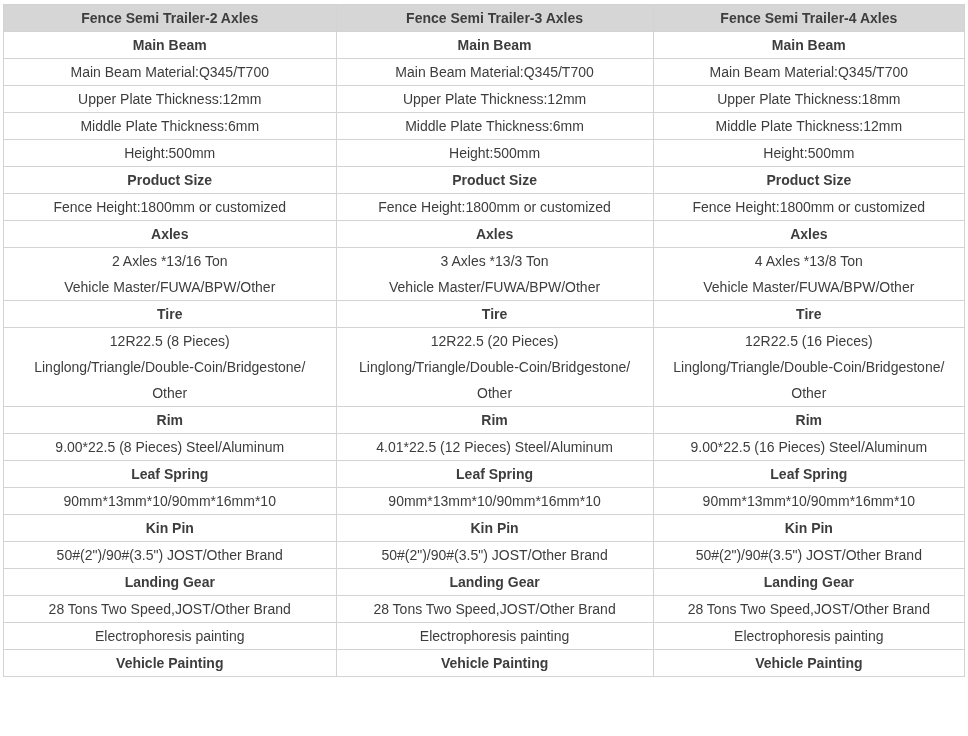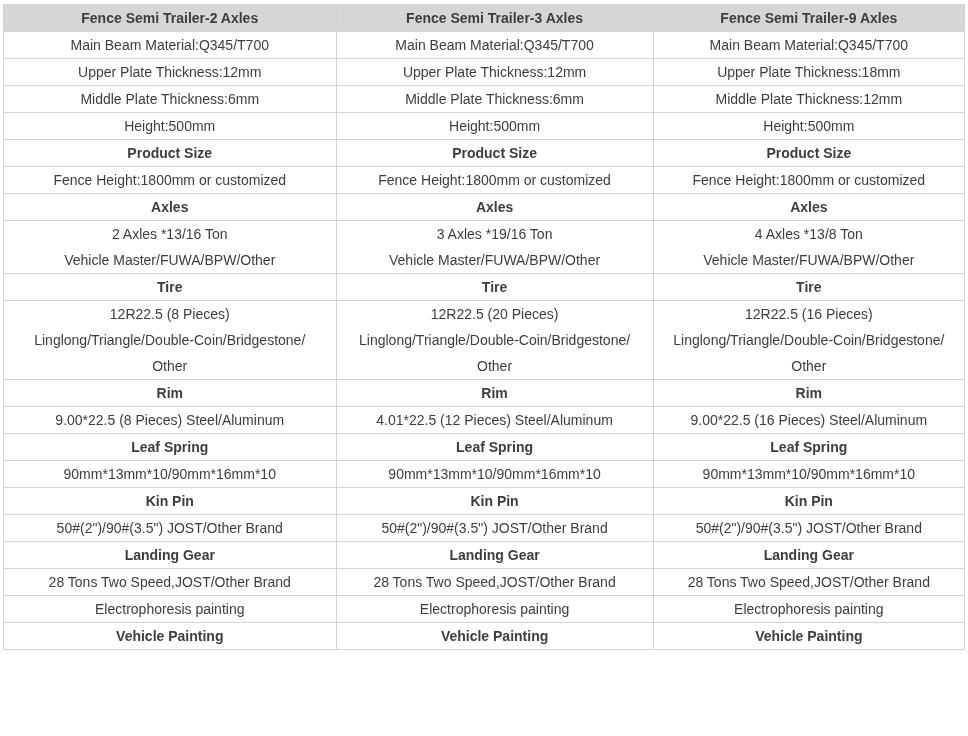--- a/index.html
+++ b/index.html
@@ -53,21 +53,32 @@
   <table class="spec">
     <colgroup>
       <col style="width:34.6%">
       <col style="width:33%">
       <col style="width:32.4%">
     </colgroup>
     <tbody id="spec-body">
         <tr>
           <th class="col-header">Fence Semi Trailer-2 Axles</th>
           <th class="col-header">Fence Semi Trailer-3 Axles</th>
-          <th class="col-header">Fence Semi Trailer-9 Axles</th>
+          <th class="col-header">Fence Semi Trailer-4 Axles</th>
+        </tr>
+        <tr>
+          <td class="section">
+            <div class="line">Main Beam</div>
+          </td>
+          <td class="section">
+            <div class="line">Main Beam</div>
+          </td>
+          <td class="section">
+            <div class="line">Main Beam</div>
+          </td>
         </tr>
         <tr>
           <td class="value">
             <div class="line">Main Beam Material:Q345/T700</div>
           </td>
           <td class="value">
             <div class="line">Main Beam Material:Q345/T700</div>
           </td>
           <td class="value">
             <div class="line">Main Beam Material:Q345/T700</div>
@@ -138,21 +149,21 @@
           <td class="section">
             <div class="line">Axles</div>
           </td>
         </tr>
         <tr>
           <td class="value">
             <div class="line">2 Axles *13/16 Ton</div>
             <div class="line">Vehicle Master/FUWA/BPW/Other</div>
           </td>
           <td class="value">
-            <div class="line">3 Axles *19/16 Ton</div>
+            <div class="line">3 Axles *13/3 Ton</div>
             <div class="line">Vehicle Master/FUWA/BPW/Other</div>
           </td>
           <td class="value">
             <div class="line">4 Axles *13/8 Ton</div>
             <div class="line">Vehicle Master/FUWA/BPW/Other</div>
           </td>
         </tr>
         <tr>
           <td class="section">
             <div class="line">Tire</div>

